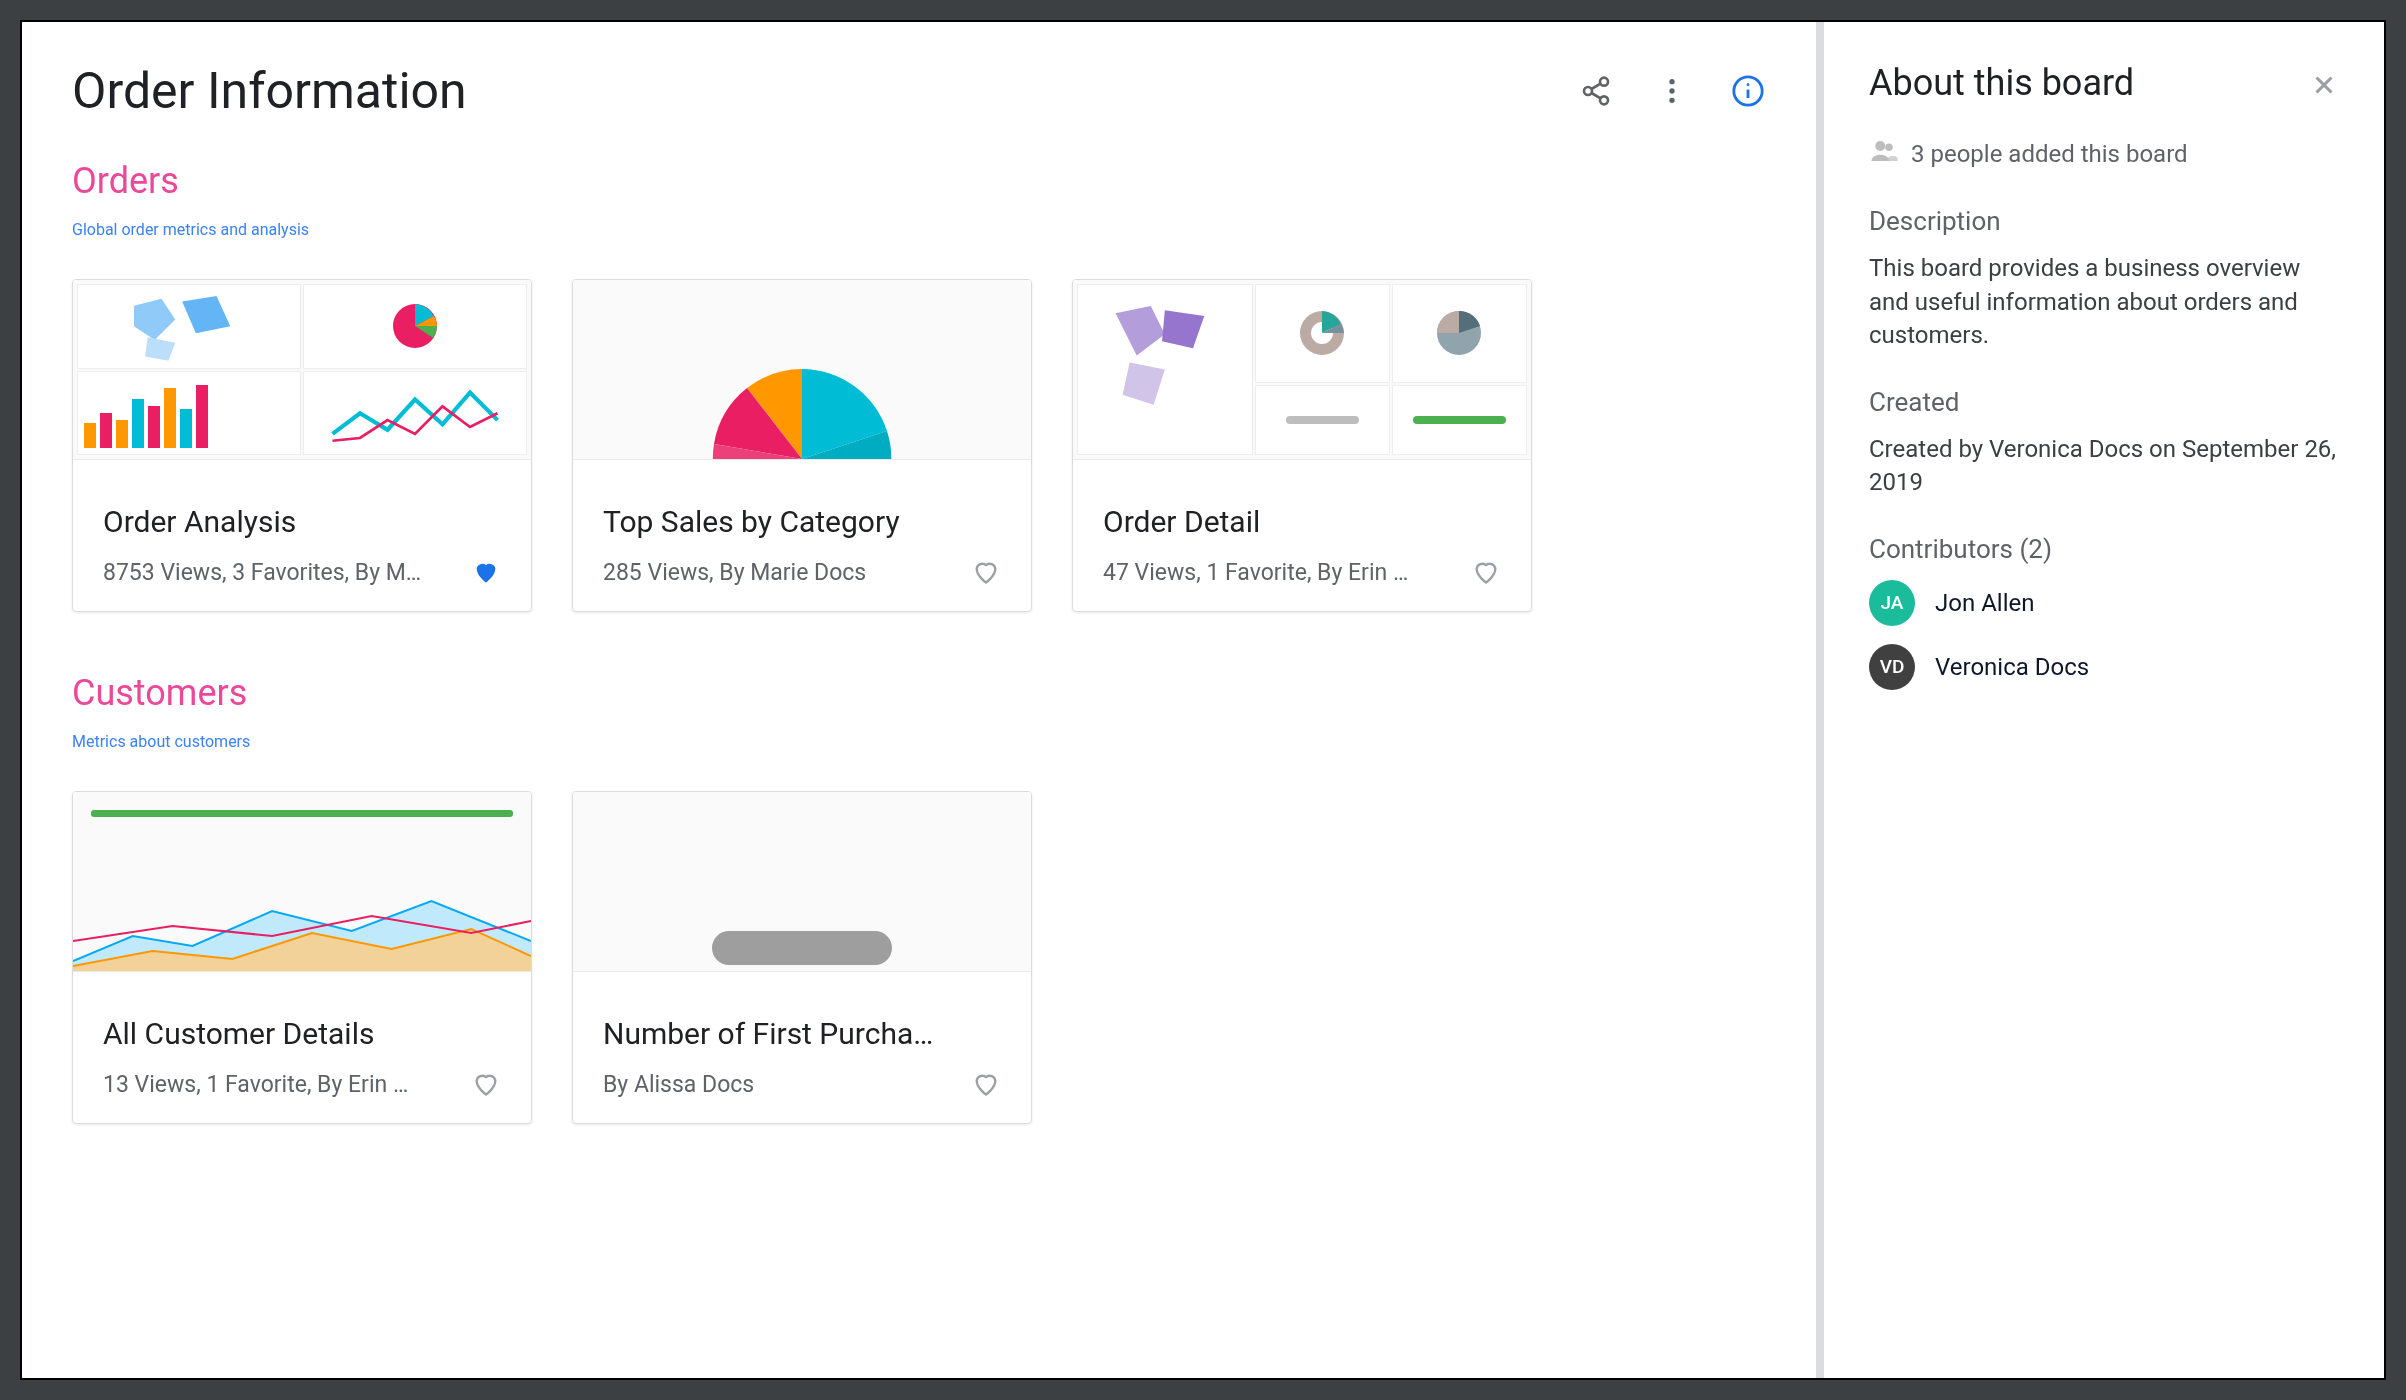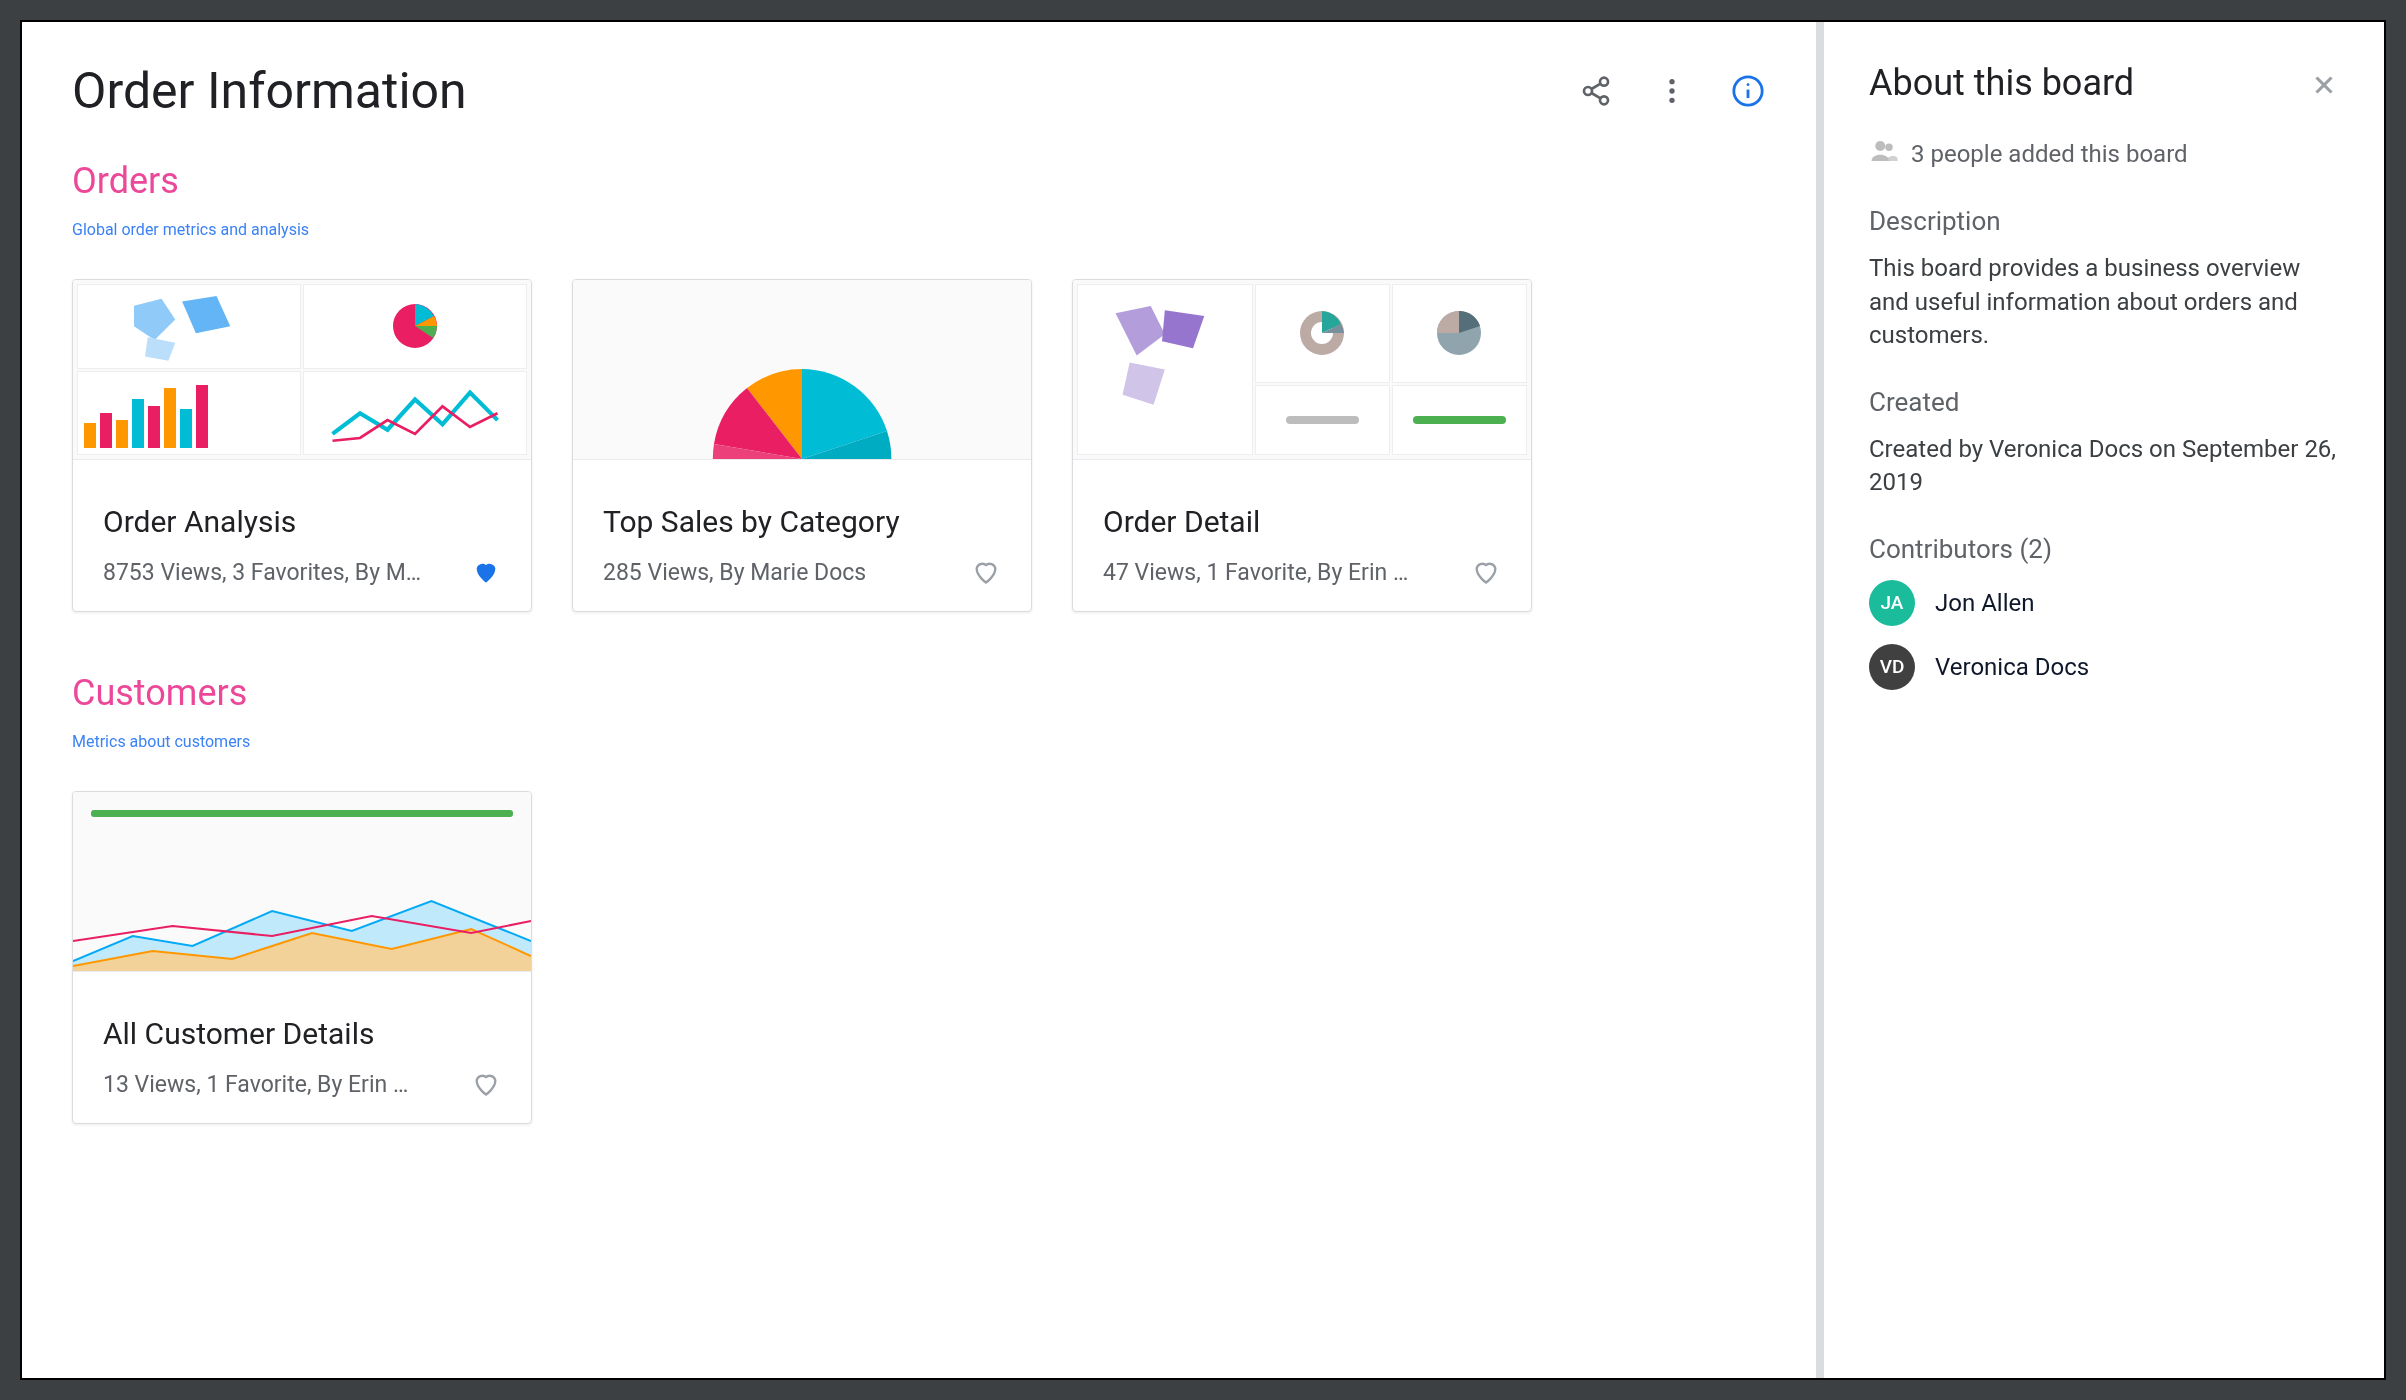--- a/index.html
+++ b/index.html
@@ -278,20 +278,36 @@
               <div class="card-meta">13 Views, 1 Favorite, By Erin …</div>
               <div class="heart">
                   <svg viewBox="0 0 24 24">
                     <path class="heart-outline" d="M12 21s-8-5.5-8-12a5 5 0 0 1 8-3 5 5 0 0 1 8 3c0 6.5-8 12-8 12z"></path>
                   </svg>
                 </div>
             </div>
           </div>
         </div>
 
+        <div class="card">
+          <div class="card-thumb">
+            <div class="big-pill"></div>
+          </div>
+          <div class="card-body">
+            <div class="card-title">Number of First Purcha…</div>
+            <div class="card-meta-row">
+              <div class="card-meta">By Alissa Docs</div>
+              <div class="heart">
+                  <svg viewBox="0 0 24 24">
+                    <path class="heart-outline" d="M12 21s-8-5.5-8-12a5 5 0 0 1 8-3 5 5 0 0 1 8 3c0 6.5-8 12-8 12z"></path>
+                  </svg>
+                </div>
+            </div>
+          </div>
+        </div>
 
       </div>
     </div>
   </div>
 
   <div class="divider"></div>
 
   <div class="side-panel">
     <div class="side-header">
       <div class="side-title">About this board</div>

